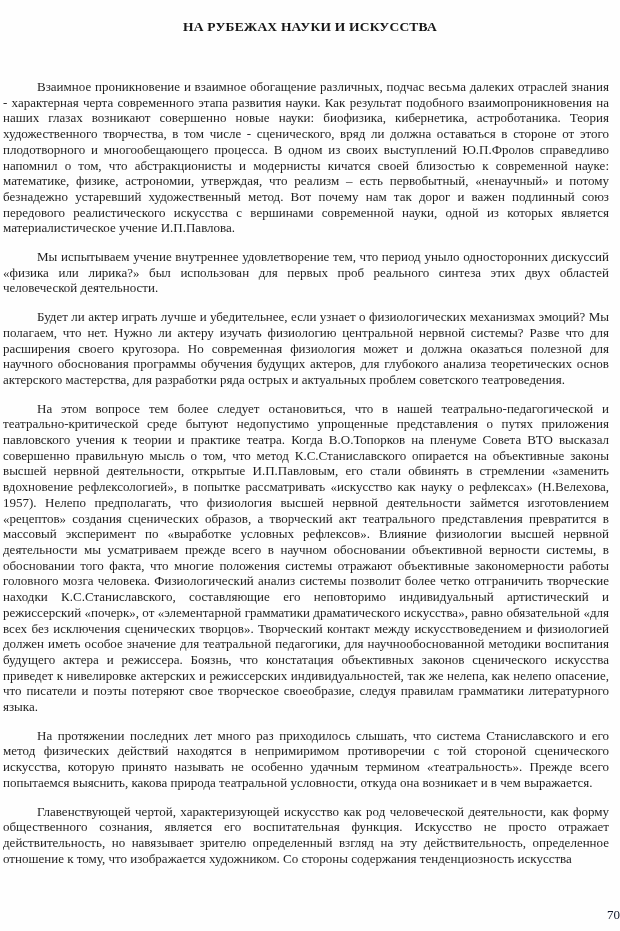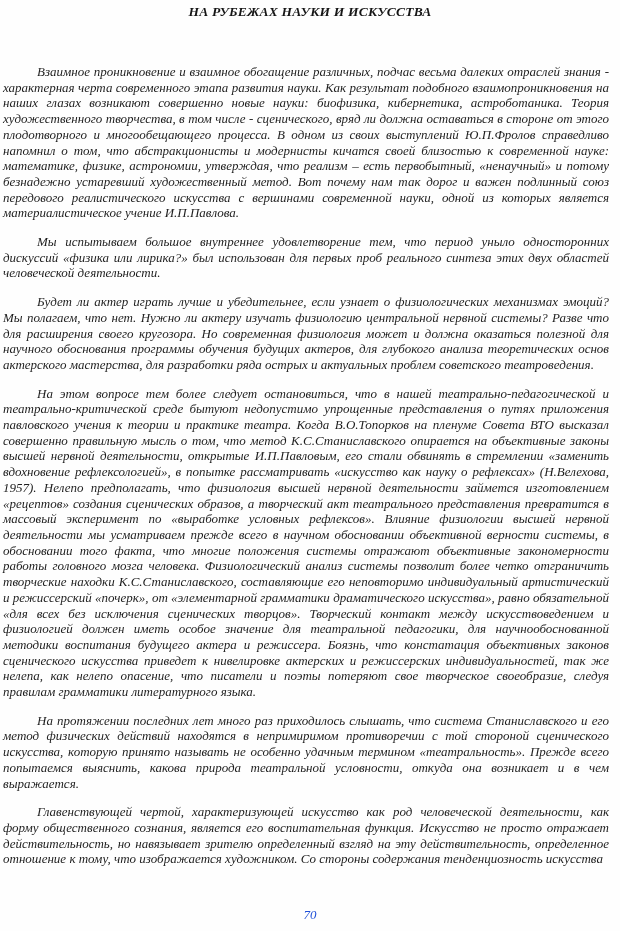--- a/index.html
+++ b/index.html
@@ -10,22 +10,21 @@
   .page {
     position: relative;
     width: 620px;
     height: 931px;
     margin: 0 auto;
     background: #fefefe;
     color: #1e1e1e;
     font-family: "Liberation Serif", "DejaVu Serif", serif;
     overflow: hidden;
     box-sizing: border-box;
-    padding: 4px 3px 0 3px;
-    font-style: italic;
+    padding: 19px 3px 0 3px;
   }
   .title {
     margin: 0 0 44px 0;
     font-size: 13.5px;
     font-weight: bold;
     text-align: center;
     letter-spacing: 0.2px;
     color: #161616;
   }
   .content {
@@ -37,34 +36,34 @@
     line-height: 15.7px;
     text-align: justify;
     text-indent: 34px;
     color: #1e1e1e;
   }
   .page-number {
     position: absolute;
     left: 0;
     right: 0;
     bottom: 8px;
-    text-align: center;
+    text-align: right;
     font-size: 13px;
-    color: #1d4ed8;
+    color: #0f172a;
   }
 </style>
 </head>
 <body>
 
 <div class="page">
   <h1 class="title">НА РУБЕЖАХ НАУКИ И ИСКУССТВА</h1>
 
   <div class="content">
       <p class="para">Взаимное проникновение и взаимное обогащение различных, подчас весьма далеких отраслей знания - характерная черта современного этапа развития науки. Как результат подобного взаимопроникновения на наших глазах возникают совершенно новые науки: биофизика, кибернетика, астроботаника. Теория художественного творчества, в том числе - сценического, вряд ли должна оставаться в стороне от этого плодотворного и многообещающего процесса. В одном из своих выступлений Ю.П.Фролов справедливо напомнил о том, что абстракционисты и модернисты кичатся своей близостью к современной науке: математике, физике, астрономии, утверждая, что реализм – есть первобытный, «ненаучный» и потому безнадежно устаревший художественный метод. Вот почему нам так дорог и важен подлинный союз передового реалистического искусства с вершинами современной науки, одной из которых является материалистическое учение И.П.Павлова.</p>
-      <p class="para">Мы испытываем большое внутреннее удовлетворение тем, что период уныло односторонних дискуссий «физика или лирика?» был использован для первых проб реального синтеза этих двух областей человеческой деятельности.</p>
+      <p class="para">Мы испытываем учение внутреннее удовлетворение тем, что период уныло односторонних дискуссий «физика или лирика?» был использован для первых проб реального синтеза этих двух областей человеческой деятельности.</p>
       <p class="para">Будет ли актер играть лучше и убедительнее, если узнает о физиологических механизмах эмоций? Мы полагаем, что нет. Нужно ли актеру изучать физиологию центральной нервной системы? Разве что для расширения своего кругозора. Но современная физиология может и должна оказаться полезной для научного обоснования программы обучения будущих актеров, для глубокого анализа теоретических основ актерского мастерства, для разработки ряда острых и актуальных проблем советского театроведения.</p>
       <p class="para">На этом вопросе тем более следует остановиться, что в нашей театрально-педагогической и театрально-критической среде бытуют недопустимо упрощенные представления о путях приложения павловского учения к теории и практике театра. Когда В.О.Топорков на пленуме Совета ВТО высказал совершенно правильную мысль о том, что метод К.С.Станиславского опирается на объективные законы высшей нервной деятельности, открытые И.П.Павловым, его стали обвинять в стремлении «заменить вдохновение рефлексологией», в попытке рассматривать «искусство как науку о рефлексах» (Н.Велехова, 1957). Нелепо предполагать, что физиология высшей нервной деятельности займется изготовлением «рецептов» создания сценических образов, а творческий акт театрального представления превратится в массовый эксперимент по «выработке условных рефлексов». Влияние физиологии высшей нервной деятельности мы усматриваем прежде всего в научном обосновании объективной верности системы, в обосновании того факта, что многие положения системы отражают объективные закономерности работы головного мозга человека. Физиологический анализ системы позволит более четко отграничить творческие находки К.С.Станиславского, составляющие его неповторимо индивидуальный артистический и режиссерский «почерк», от «элементарной грамматики драматического искусства», равно обязательной «для всех без исключения сценических творцов». Творческий контакт между искусствоведением и физиологией должен иметь особое значение для театральной педагогики, для научнообоснованной методики воспитания будущего актера и режиссера. Боязнь, что констатация объективных законов сценического искусства приведет к нивелировке актерских и режиссерских индивидуальностей, так же нелепа, как нелепо опасение, что писатели и поэты потеряют свое творческое своеобразие, следуя правилам грамматики литературного языка.</p>
       <p class="para">На протяжении последних лет много раз приходилось слышать, что система Станиславского и его метод физических действий находятся в непримиримом противоречии с той стороной сценического искусства, которую принято называть не особенно удачным термином «театральность». Прежде всего попытаемся выяснить, какова природа театральной условности, откуда она возникает и в чем выражается.</p>
       <p class="para">Главенствующей чертой, характеризующей искусство как род человеческой деятельности, как форму общественного сознания, является его воспитательная функция. Искусство не просто отражает действительность, но навязывает зрителю определенный взгляд на эту действительность, определенное отношение к тому, что изображается художником. Со стороны содержания тенденциозность искусства</p>
     </div>
 
   <div class="page-number">70</div>
 </div>
 
 </body></html>

